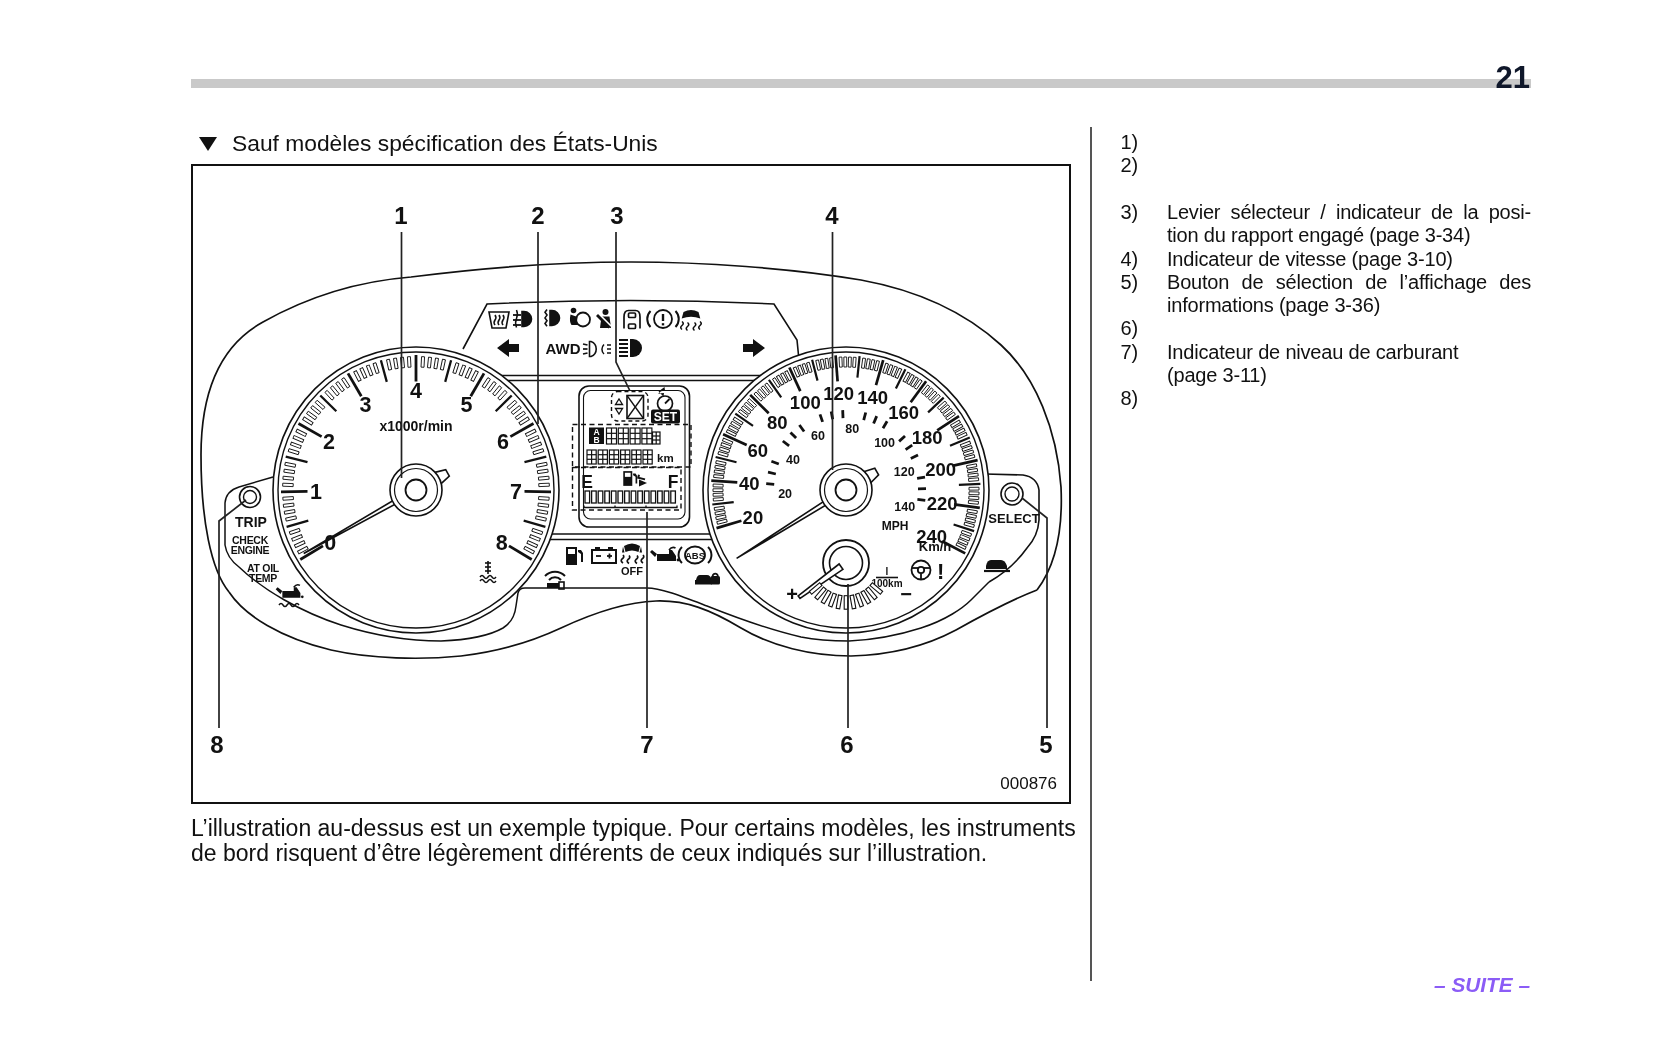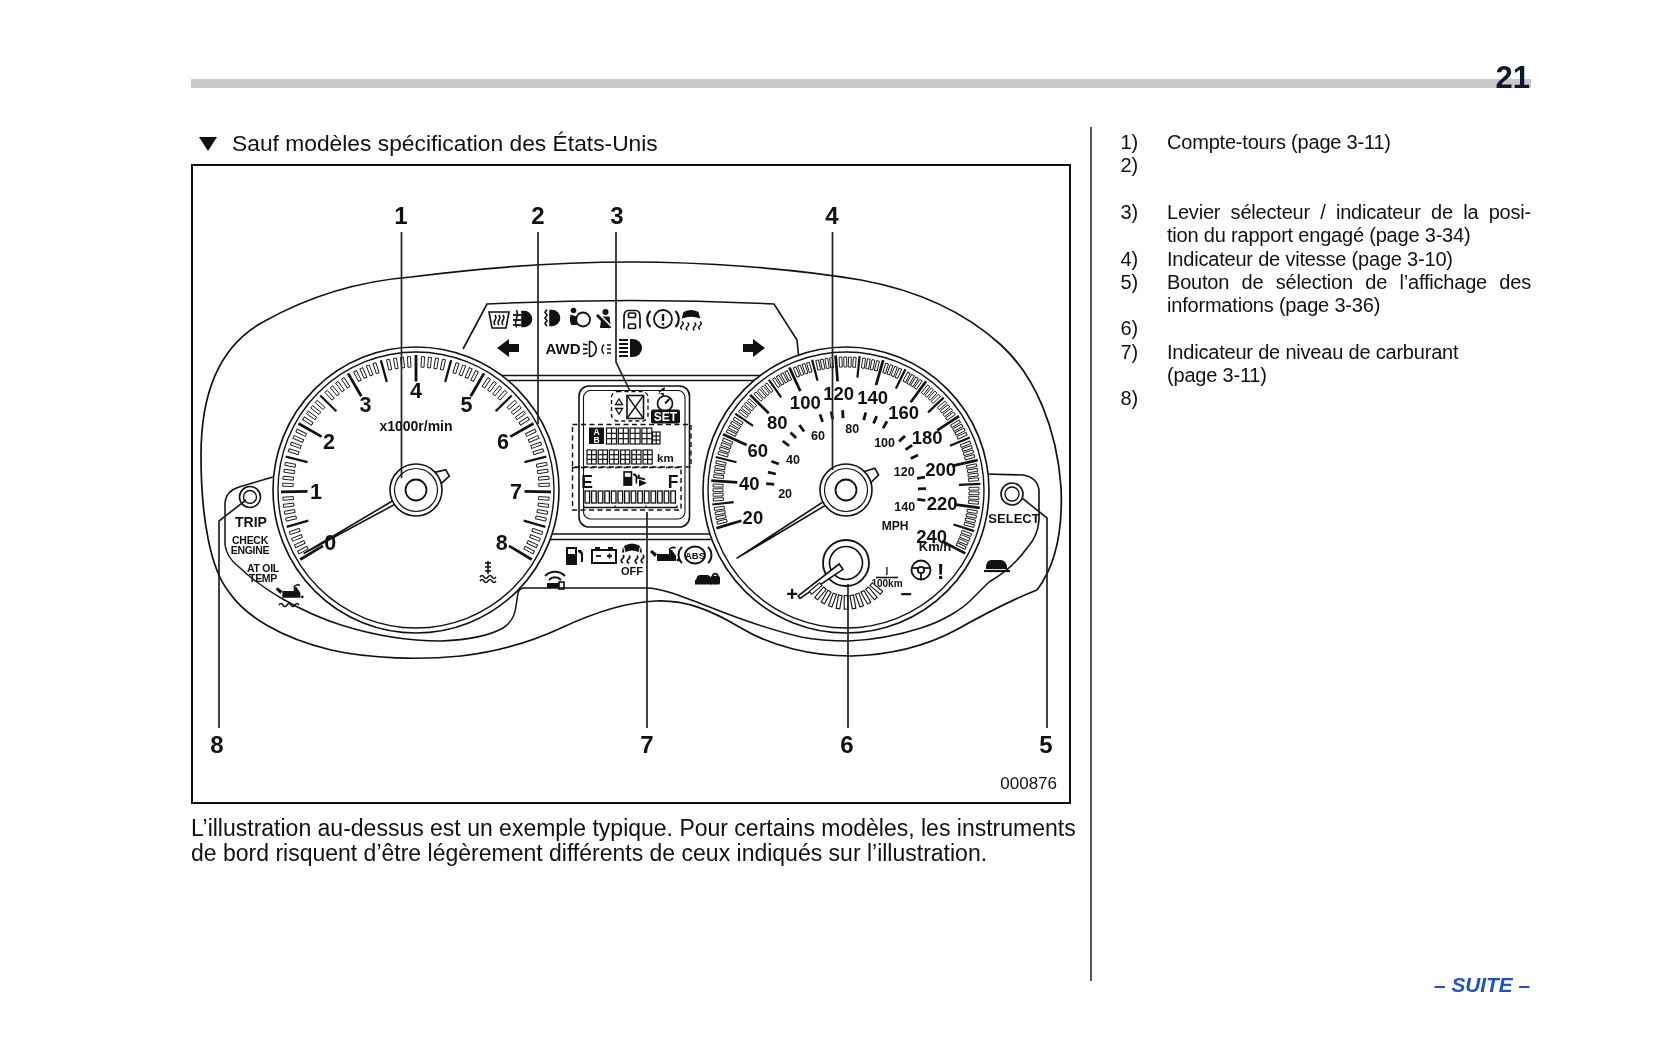--- a/index.html
+++ b/index.html
@@ -8,21 +8,21 @@
 .head { left:199px; top:130px; font-size:22.8px; font-weight:normal; color:#111; }
 .tri { left:199px; top:137px; width:0; height:0; border-left:9.5px solid transparent; border-right:9.5px solid transparent; border-top:14px solid #111; }
 .box { left:191px; top:164px; width:880px; height:640px; border:2px solid #111; }
 .cap { left:191px; top:816px; width:900px; font-size:23px; color:#111; line-height:25px; }
 .vsep { left:1090px; top:127px; width:1.5px; height:854px; background:#555; }
 .li { position:absolute; left:1120.5px; width:410.5px; font-size:20px; letter-spacing:-0.2px; color:#111; }
 .ln { position:absolute; left:0; top:0; }
 .lt { margin-left:46.5px; line-height:23.3px; }
 .jl { text-align:justify; text-align-last:justify; }
 .nl { text-align:left; white-space:nowrap; }
-.suite { left:1290px; top:973px; width:240px; text-align:right; font-size:20.8px; font-weight:bold; font-style:italic; color:#1d4ed8; }
+.suite { left:1290px; top:973px; width:240px; text-align:right; font-size:20.8px; font-weight:bold; font-style:italic; color:#8b5cf6; }
 </style></head><body>
 
 <div class="abs bar"></div>
 
 <div class="abs pgnum">21</div>
 
 <div class="abs tri"></div>
 
 <div class="abs head"><span style="margin-left:33px">Sauf modèles spécification des États-Unis</span></div>
 
@@ -669,23 +669,20 @@
 <text x="1056" y="789" font-family="Liberation Sans, sans-serif" font-size="17" text-anchor="end" fill="#111">000876</text>
 </svg>
 </div>
 
 <div class="abs cap">L’illustration au-dessus est un exemple typique. Pour certains modèles, les instruments<br>de bord risquent d’être légèrement différents de ceux indiqués sur l’illustration.</div>
 
 <div class="abs vsep"></div>
 
 <div class="li" style="top:131.0px">
     <span class="ln">1)</span>
-    <div class="lt">
-      <div class="nl">Compte-tours (page 3-11)</div>
-    </div>
   </div>
 <div class="li" style="top:154.3px">
     <span class="ln">2)</span>
     <div class="lt">
     </div>
   </div>
 <div class="li" style="top:200.9px">
     <span class="ln">3)</span>
     <div class="lt">
       <div class="jl">Levier sélecteur / indicateur de la posi-</div>

